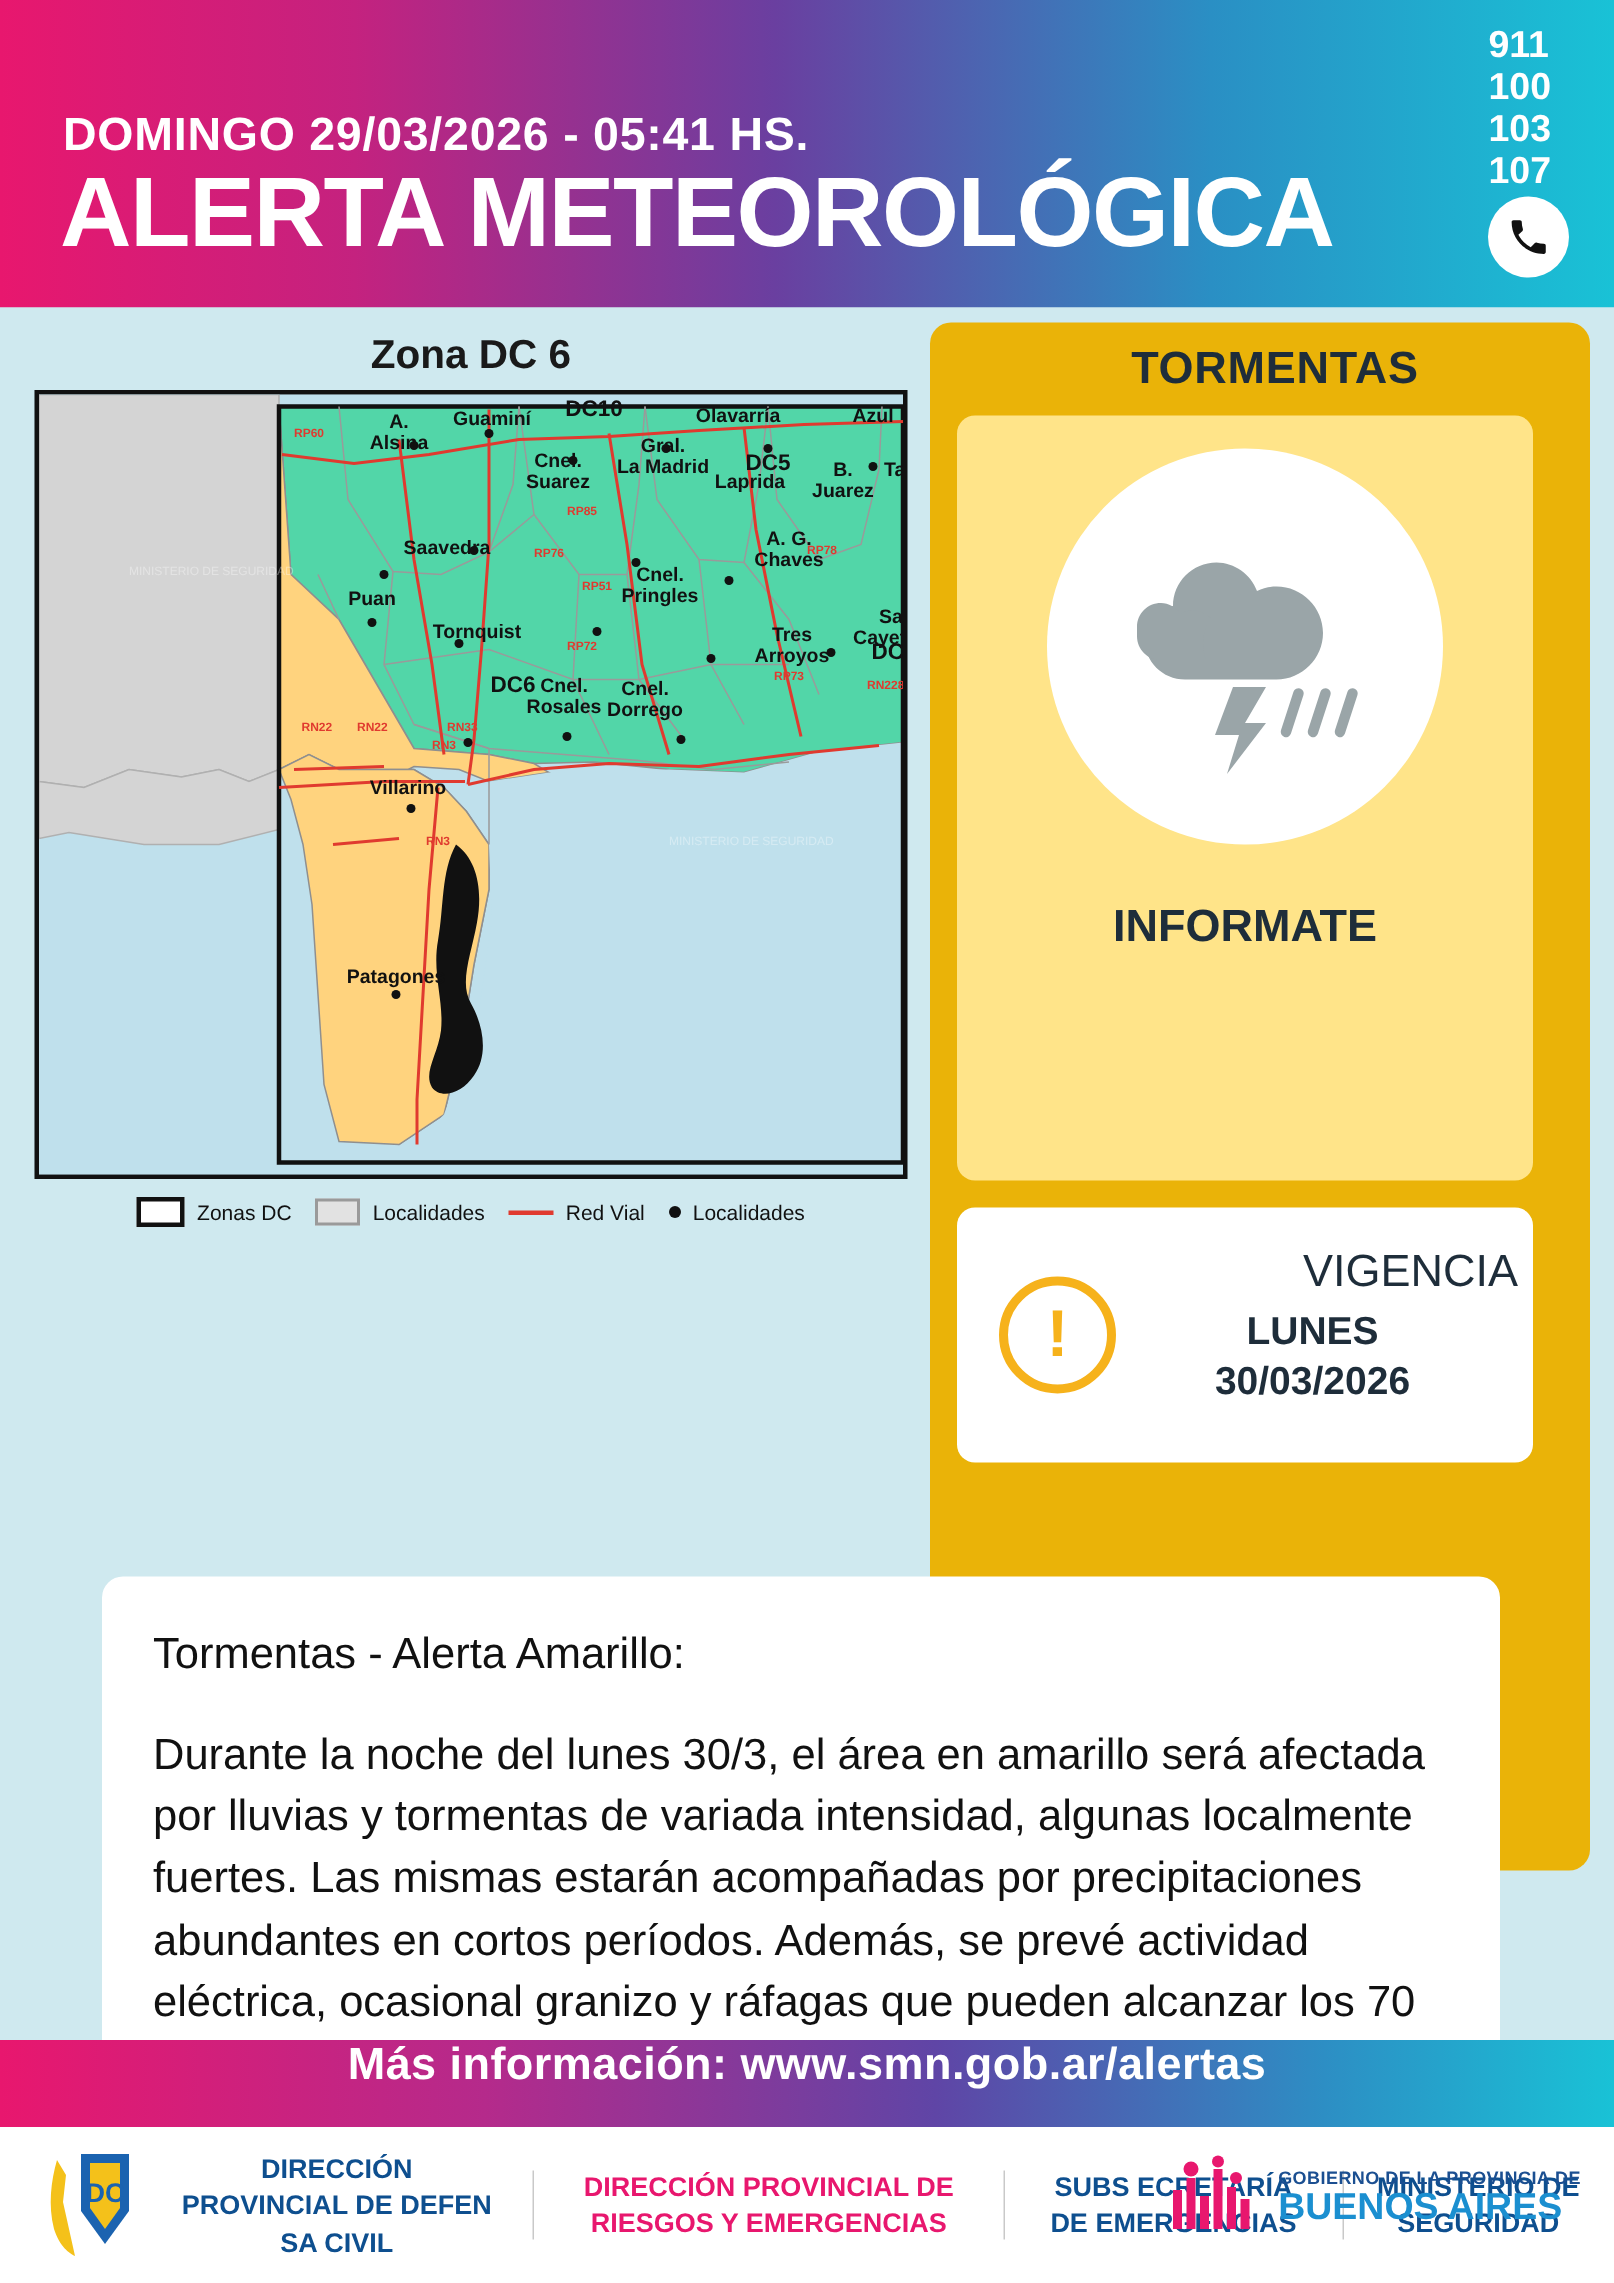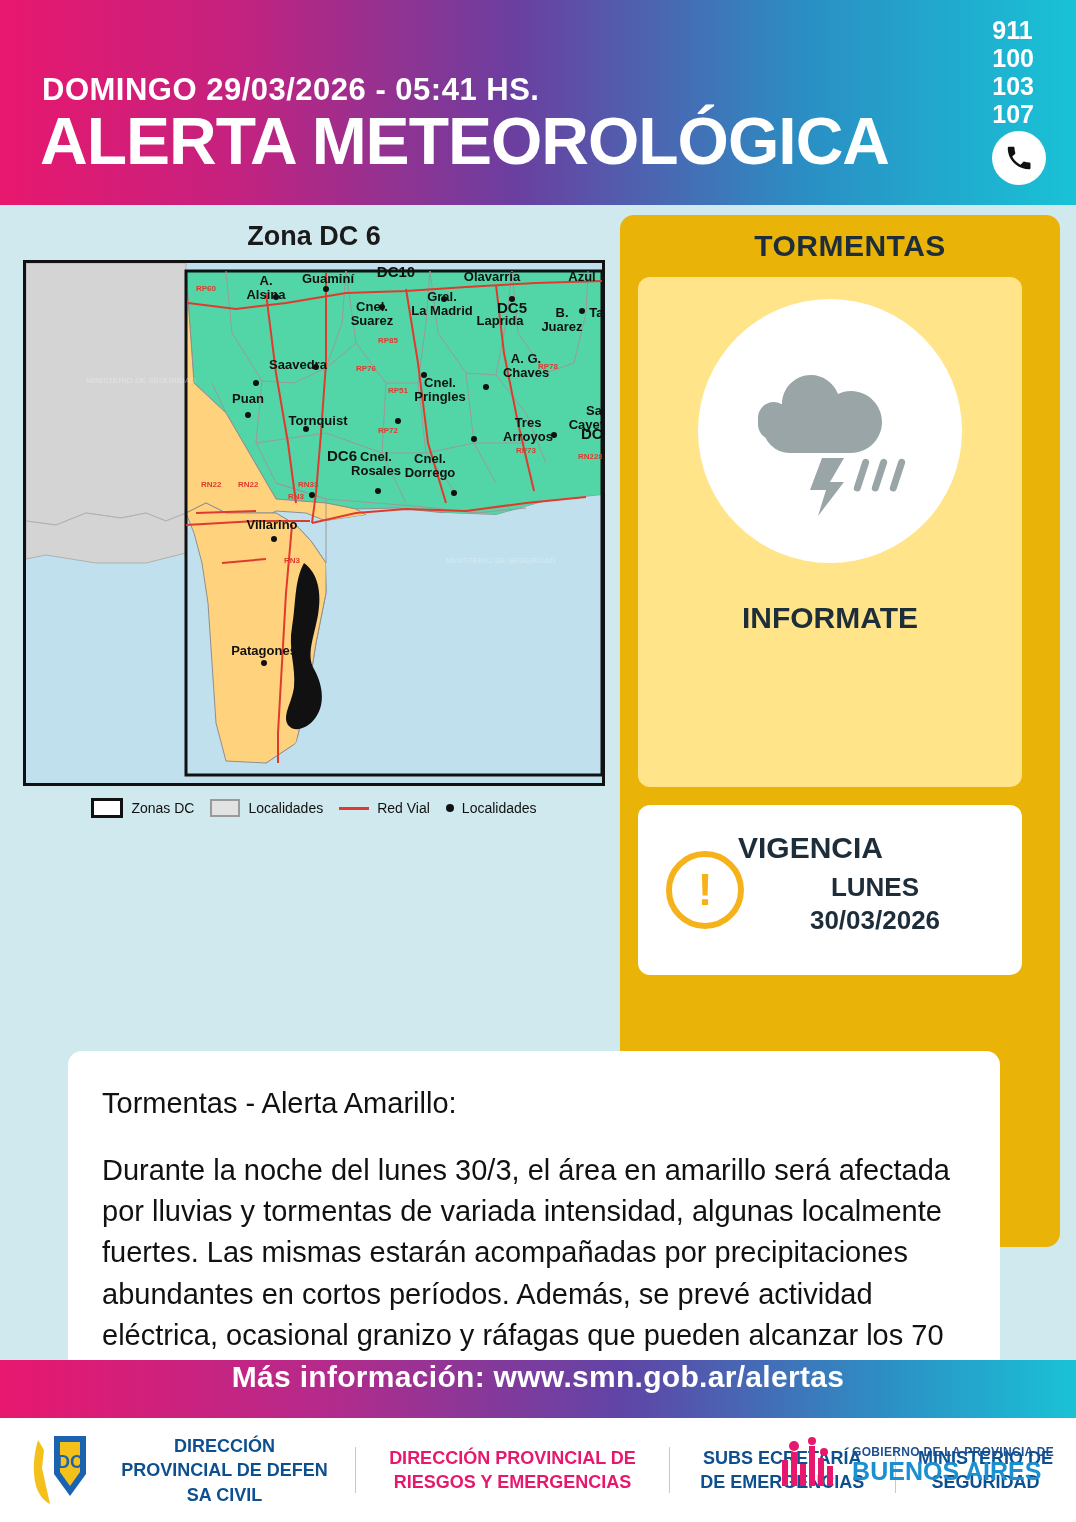--- a/index.html
+++ b/index.html
@@ -87,22 +87,22 @@
   .vigencia{
     position:absolute;left:18px;top:590px;width:384px;height:170px;
     background:#fff;border-radius:12px;
   }
   .vig-excl{
     position:absolute;left:28px;top:46px;width:66px;height:66px;border-radius:50%;
     border:6px solid #f6b21b;display:flex;align-items:center;justify-content:center;
     color:#f6b21b;font-size:44px;font-weight:bold;line-height:1;
   }
   .vig-title{
-    position:absolute;left:100px;right:10px;top:26px;text-align:left;
-    font-size:30px;font-weight:bold;color:#1e2d3a;
+    position:absolute;left:100px;right:10px;top:26px;text-align:right;
+    font-size:30px;font-weight:normal;color:#1e2d3a;
   }
   .vig-sub{
     position:absolute;left:100px;right:10px;top:66px;text-align:center;
     font-size:26px;font-weight:bold;color:#1e2d3a;line-height:1.25;
   }
 
   
   .desc{
     position:absolute;left:68px;top:846px;width:932px;height:444px;
     background:#ffffff;border-radius:14px;

